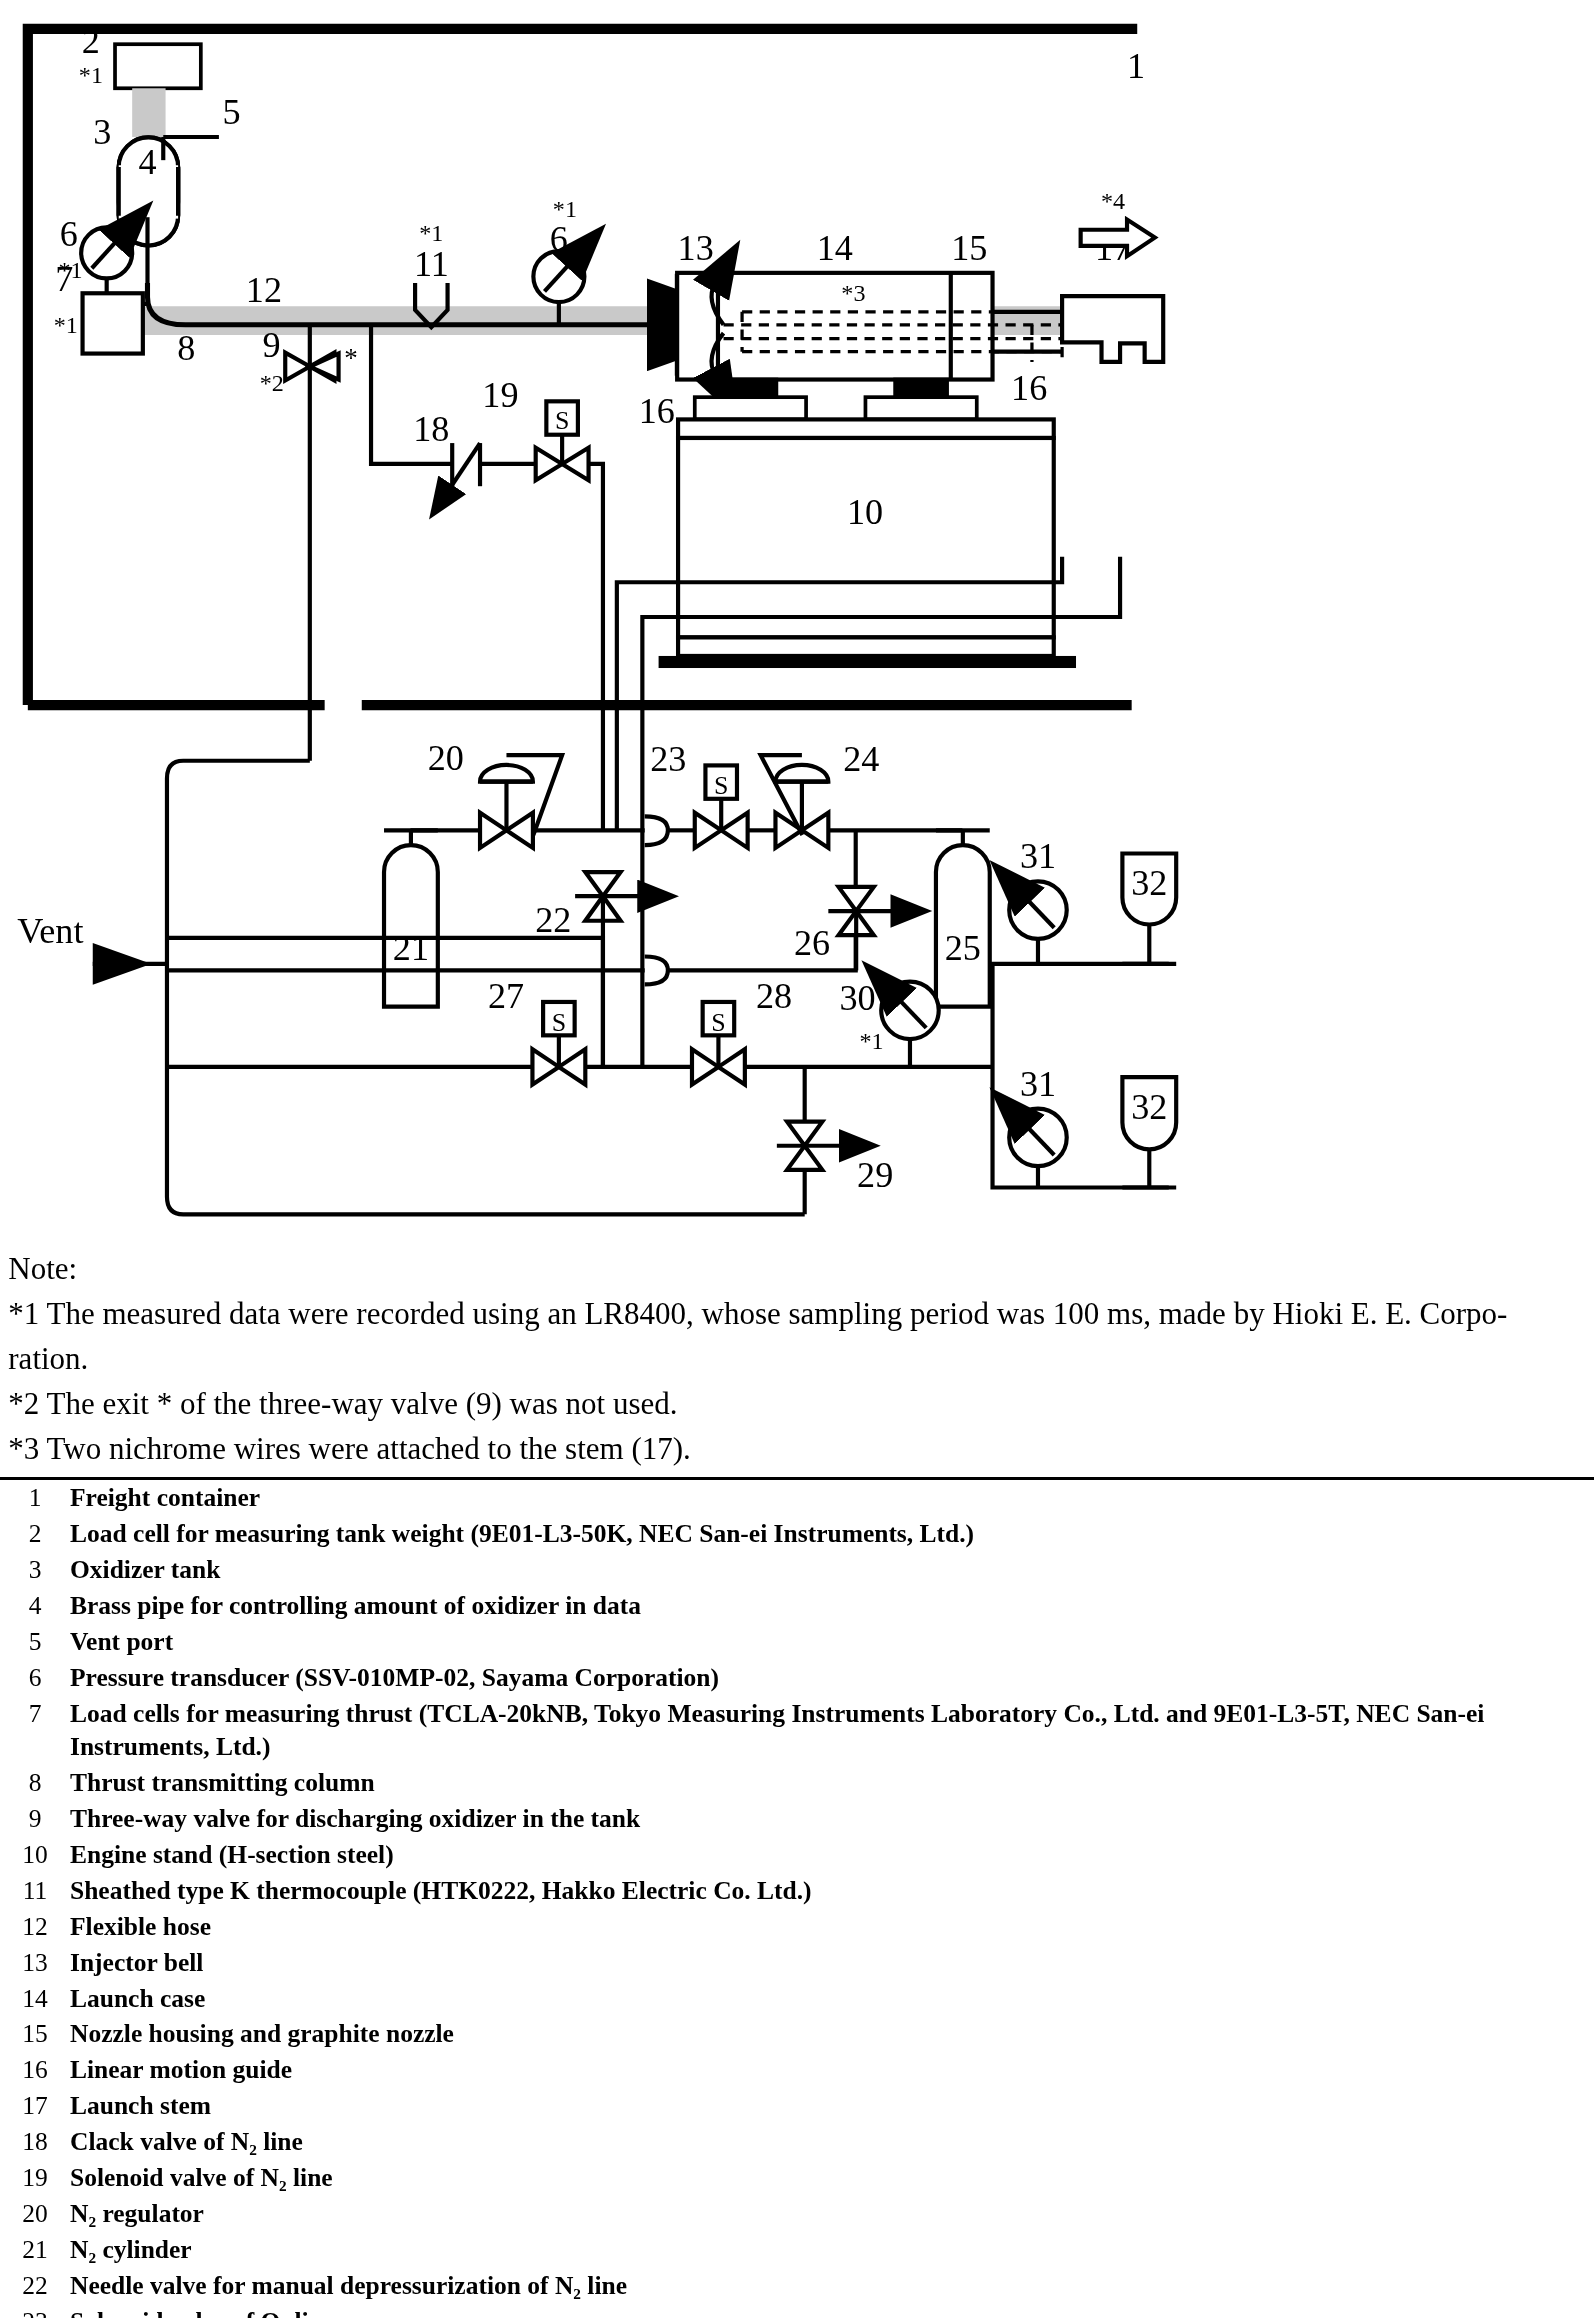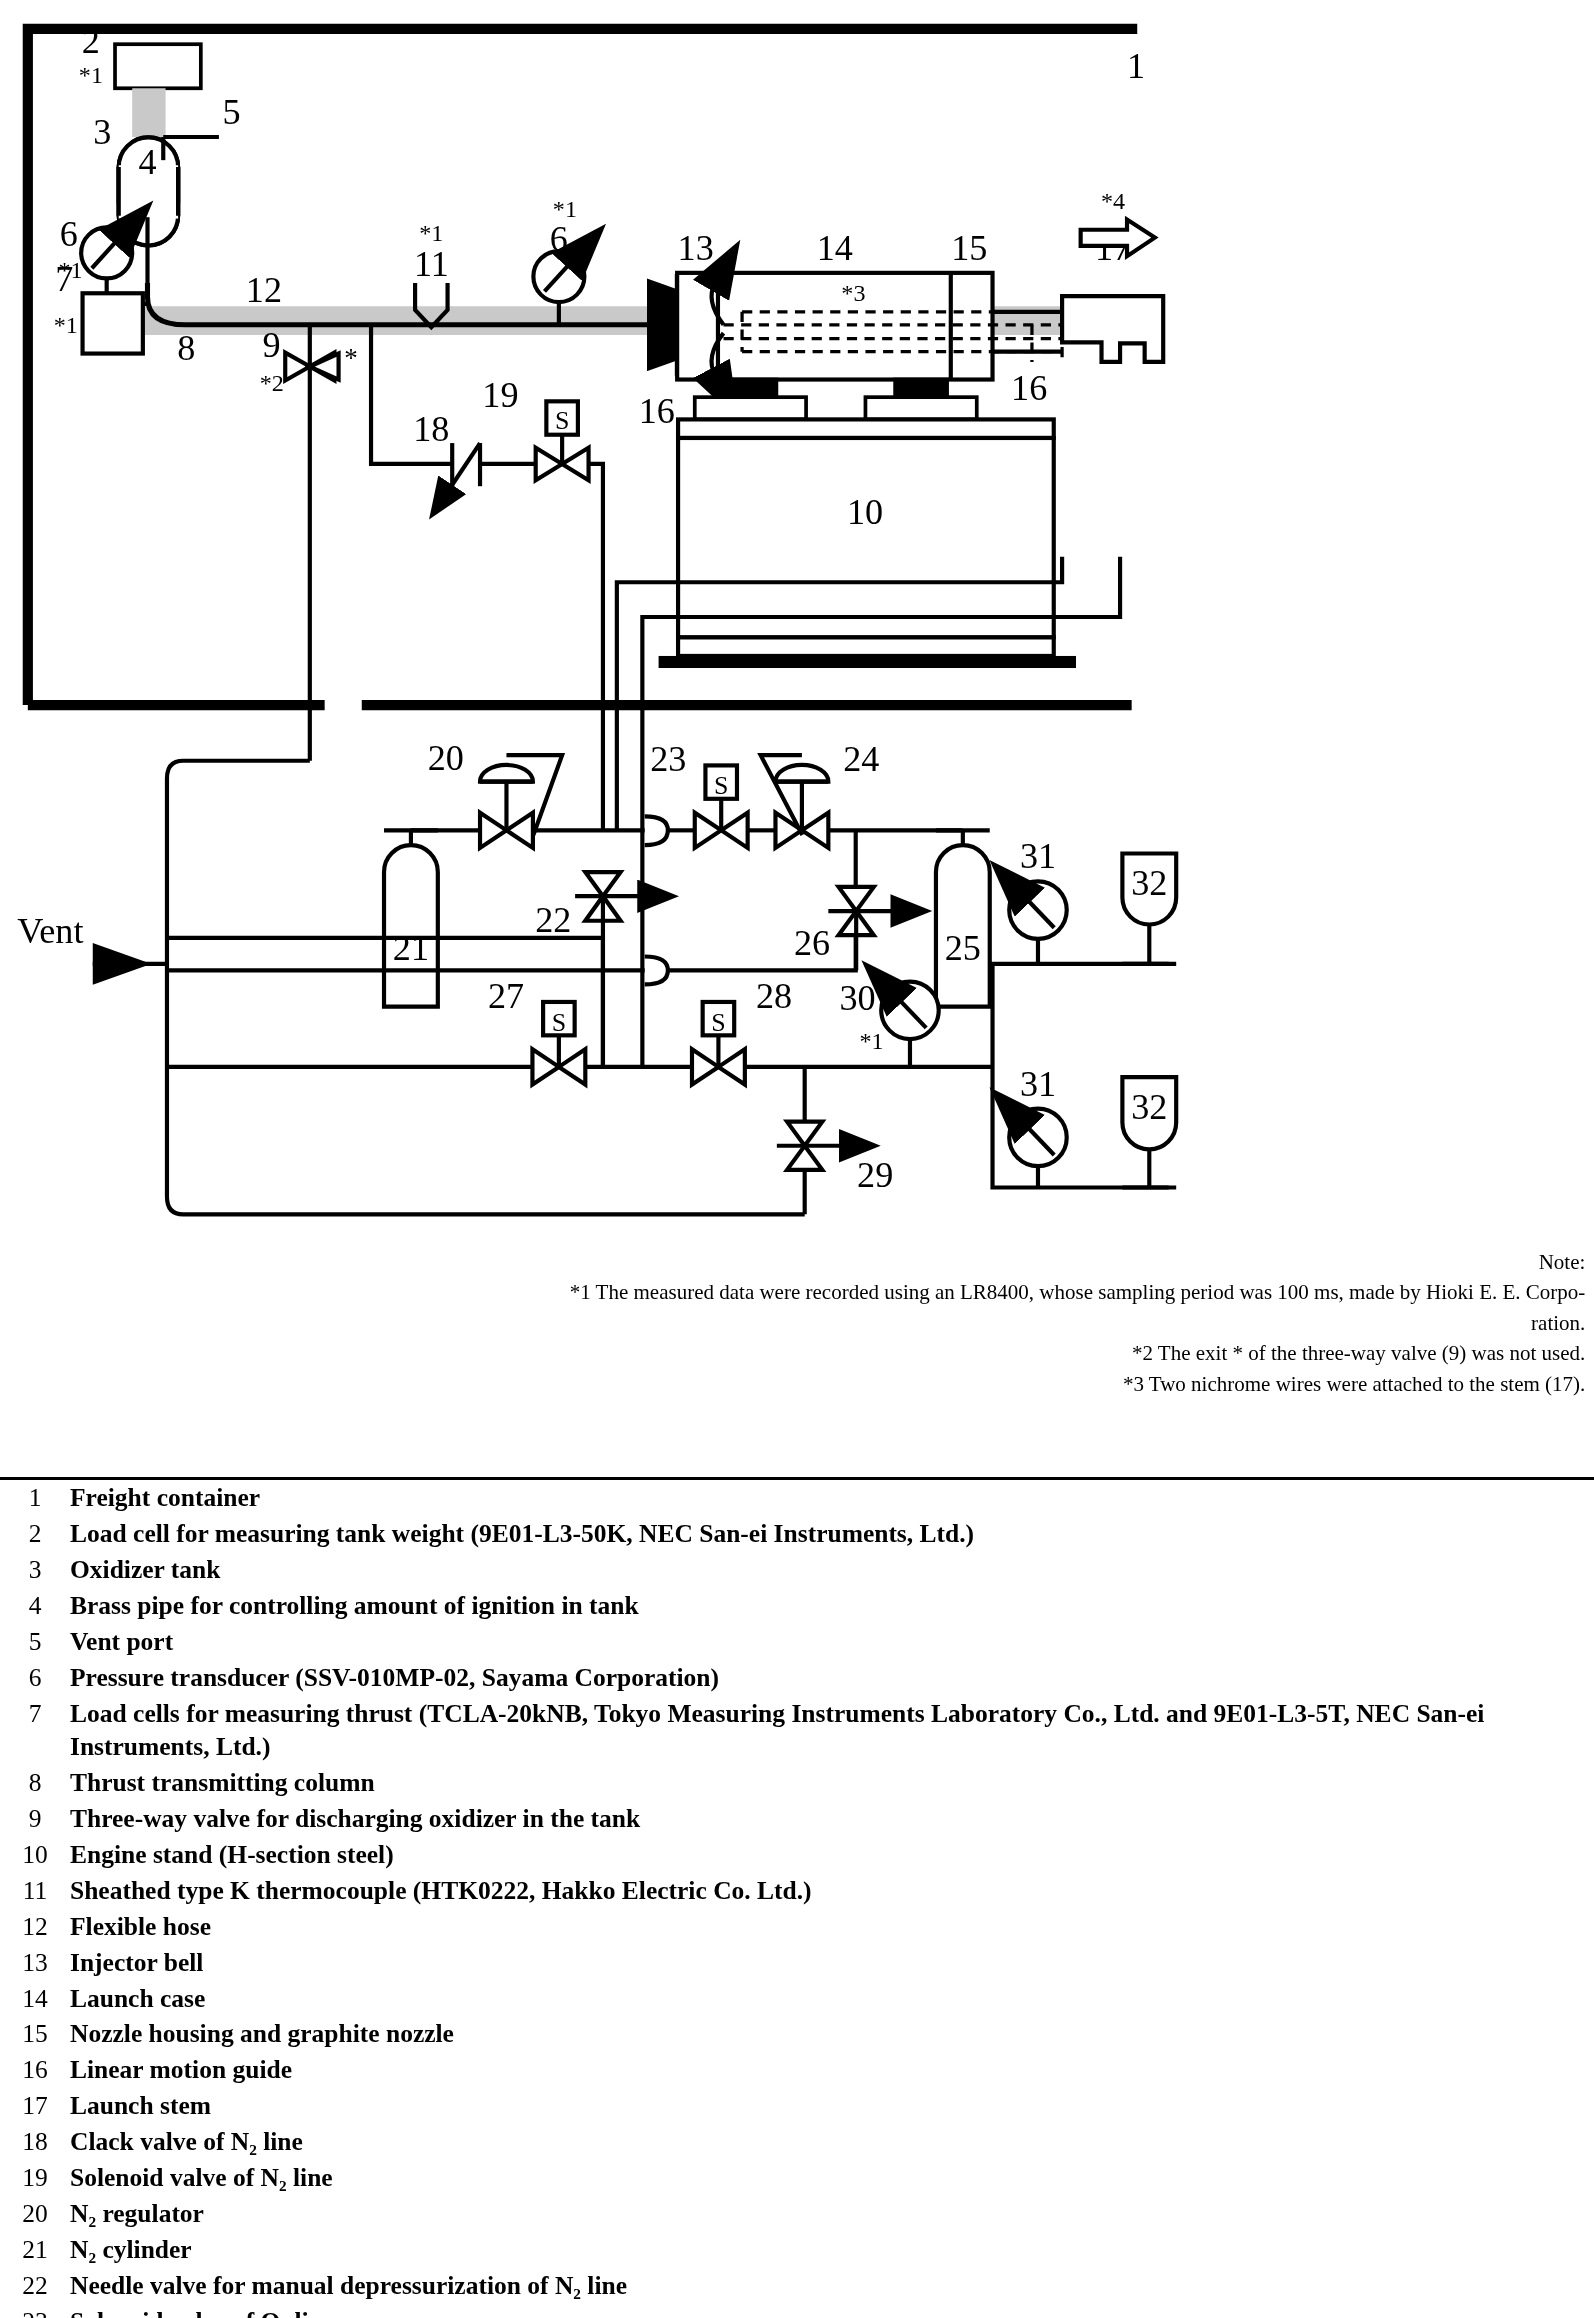--- a/index.html
+++ b/index.html
@@ -6,21 +6,21 @@
   body{
     width:1595px;height:2733px;
     font-family:"Liberation Serif","DejaVu Serif",serif;
     color:#000;
     position:relative;
     overflow:hidden;
   }
   #diagram{position:absolute;left:0;top:0;width:1595px;height:1234px;}
   .notes{
     position:absolute;left:8.3px;top:1247px;width:1577px;
-    font-size:21px;line-height:1.45;text-align:right;
+    font-size:31px;line-height:1.45;
   }
   .notes div{margin:0;padding:0;white-space:pre-wrap;}
   .legend{
     position:absolute;left:0;top:1477px;width:1595px;
   }
   table.lg{border-collapse:collapse;width:1595px;font-size:25.5px;}
   table.lg td{padding:1.4px 0;vertical-align:top;line-height:1.30;}
   td.num{width:70px;text-align:center;padding-left:14px;}
   td.desc{padding-left:14px;padding-right:18.5px;font-weight:bold;}
   .rule-top{border-top:3.2px solid #000;}
@@ -365,21 +365,21 @@
         <tr>
           <td class="num">2</td>
           <td class="desc">Load cell for measuring tank weight (9E01-L3-50K, NEC San-ei Instruments, Ltd.)</td>
         </tr>
         <tr>
           <td class="num">3</td>
           <td class="desc">Oxidizer tank</td>
         </tr>
         <tr>
           <td class="num">4</td>
-          <td class="desc">Brass pipe for controlling amount of ignition in tank</td>
+          <td class="desc">Brass pipe for controlling amount of oxidizer in data</td>
         </tr>
         <tr>
           <td class="num">5</td>
           <td class="desc">Vent port</td>
         </tr>
         <tr>
           <td class="num">6</td>
           <td class="desc">Pressure transducer (SSV-010MP-02, Sayama Corporation)</td>
         </tr>
         <tr>

